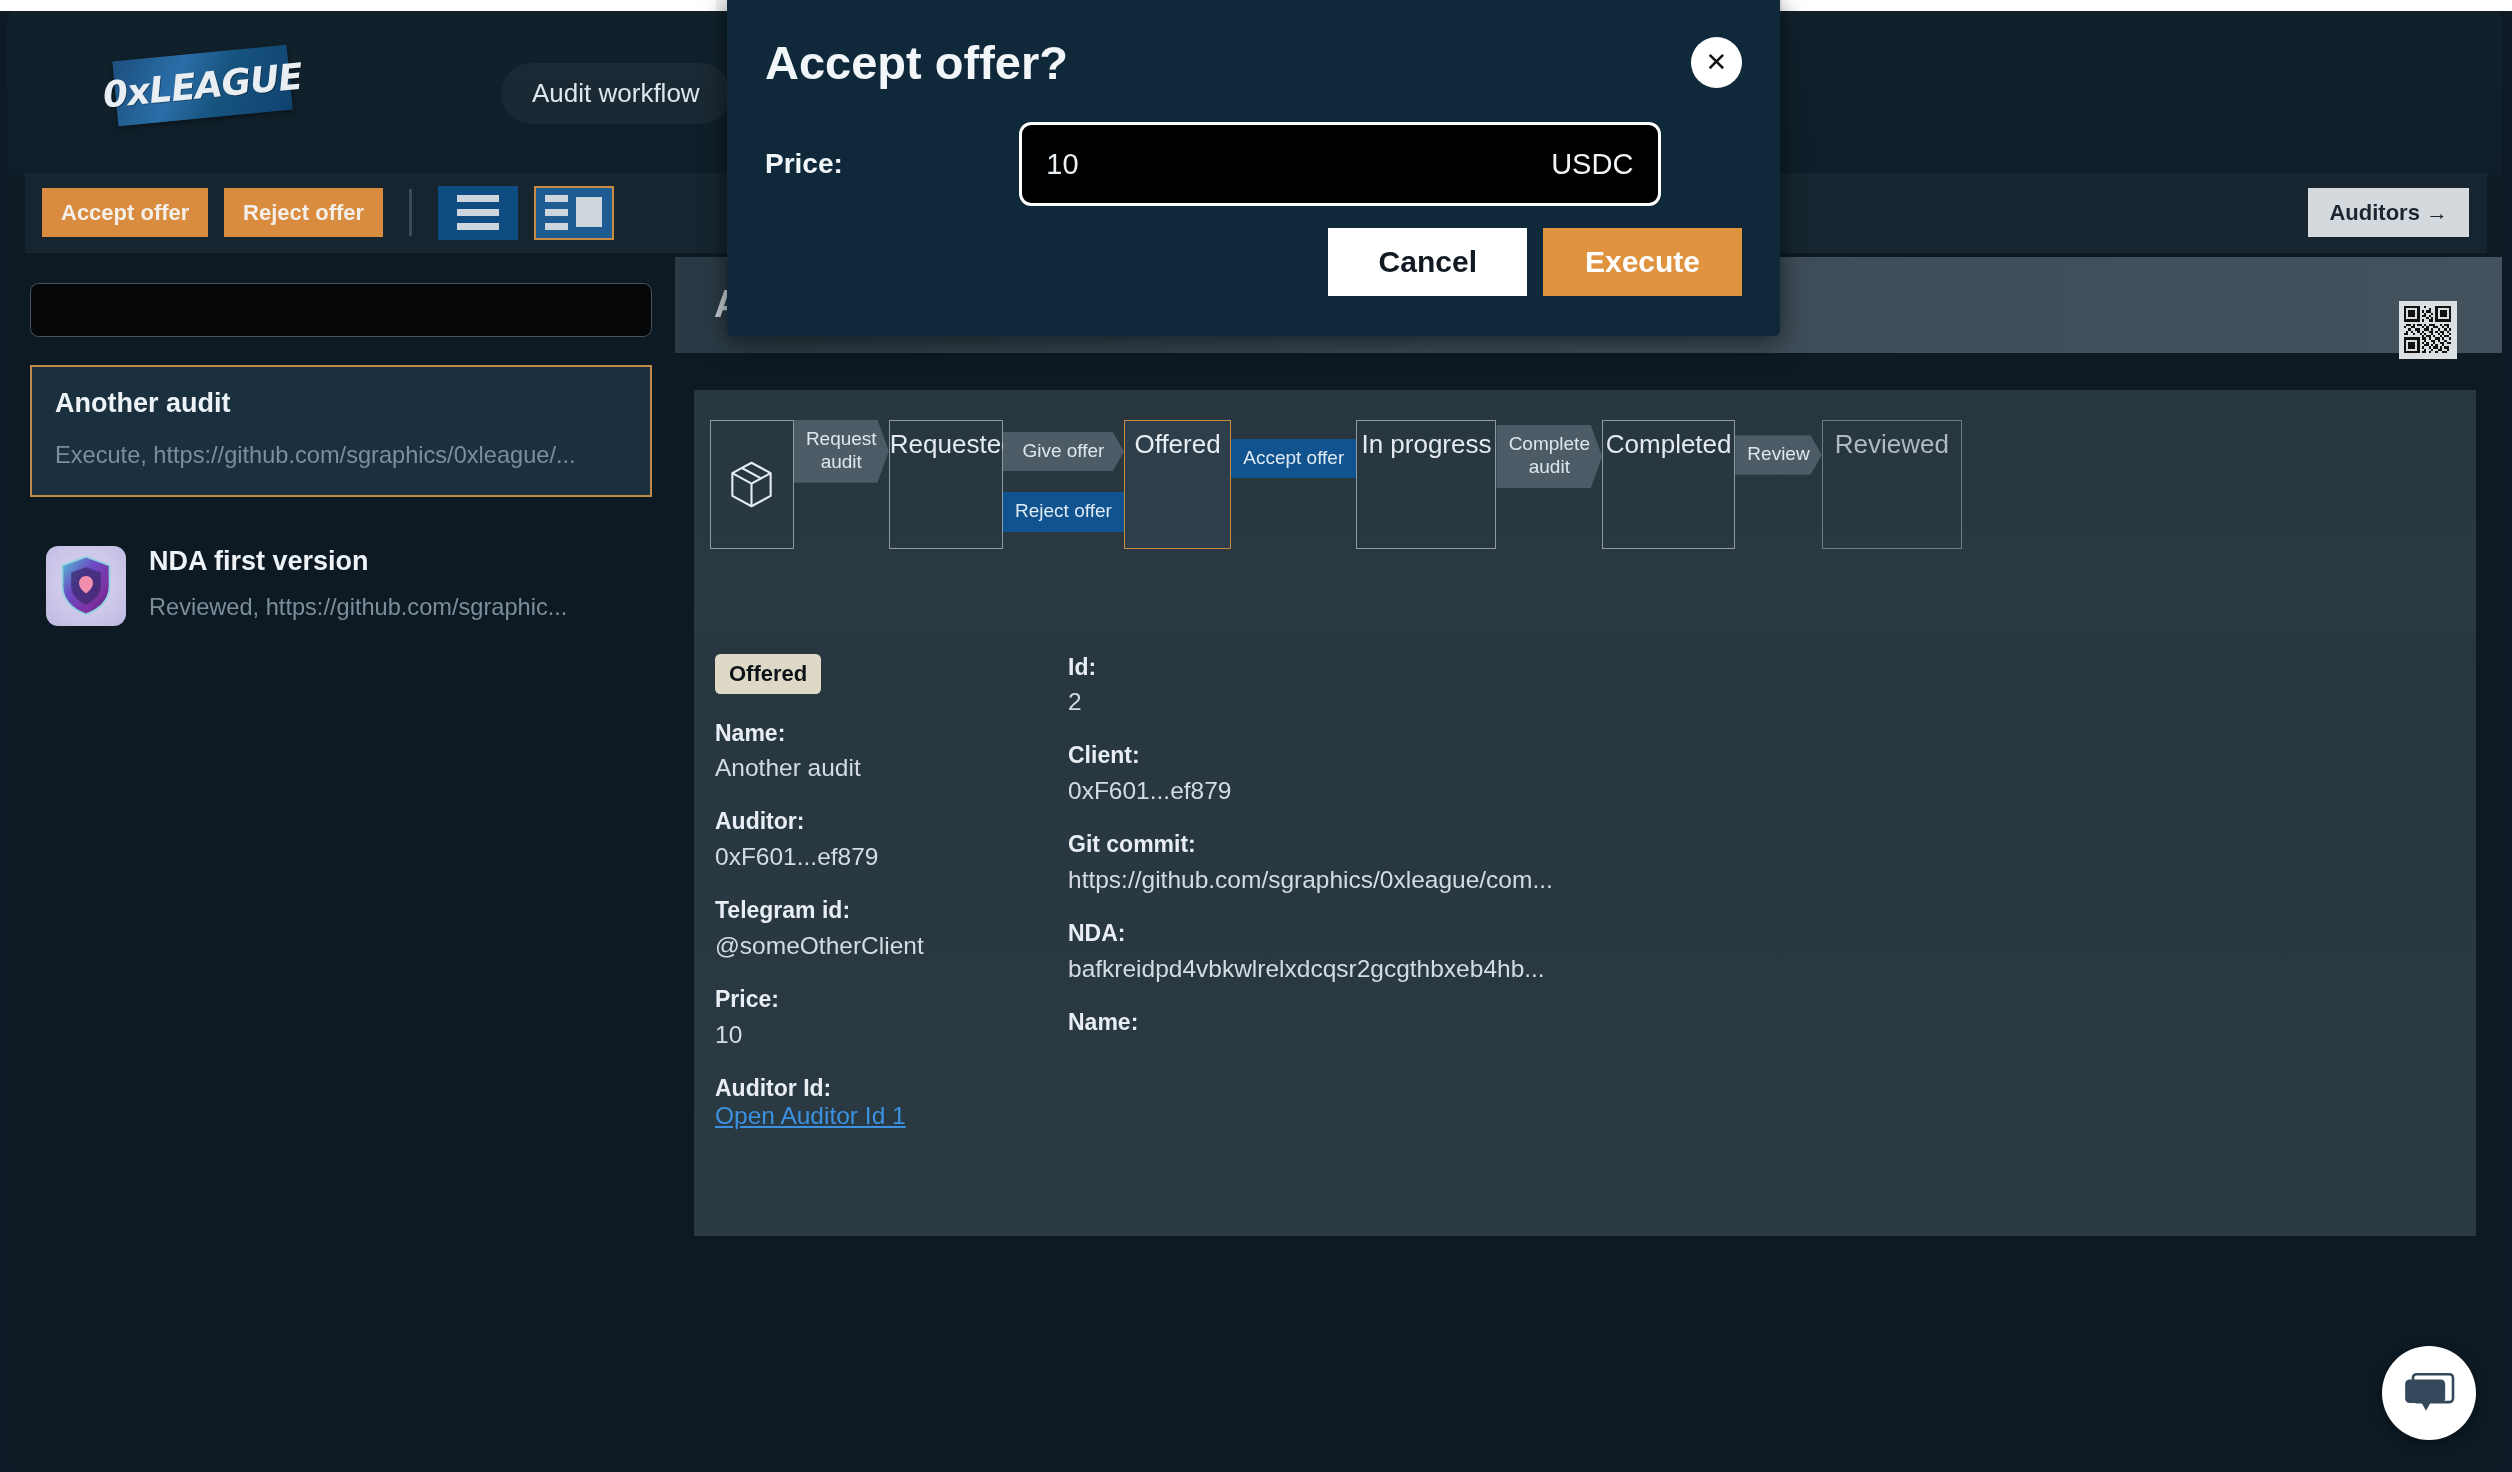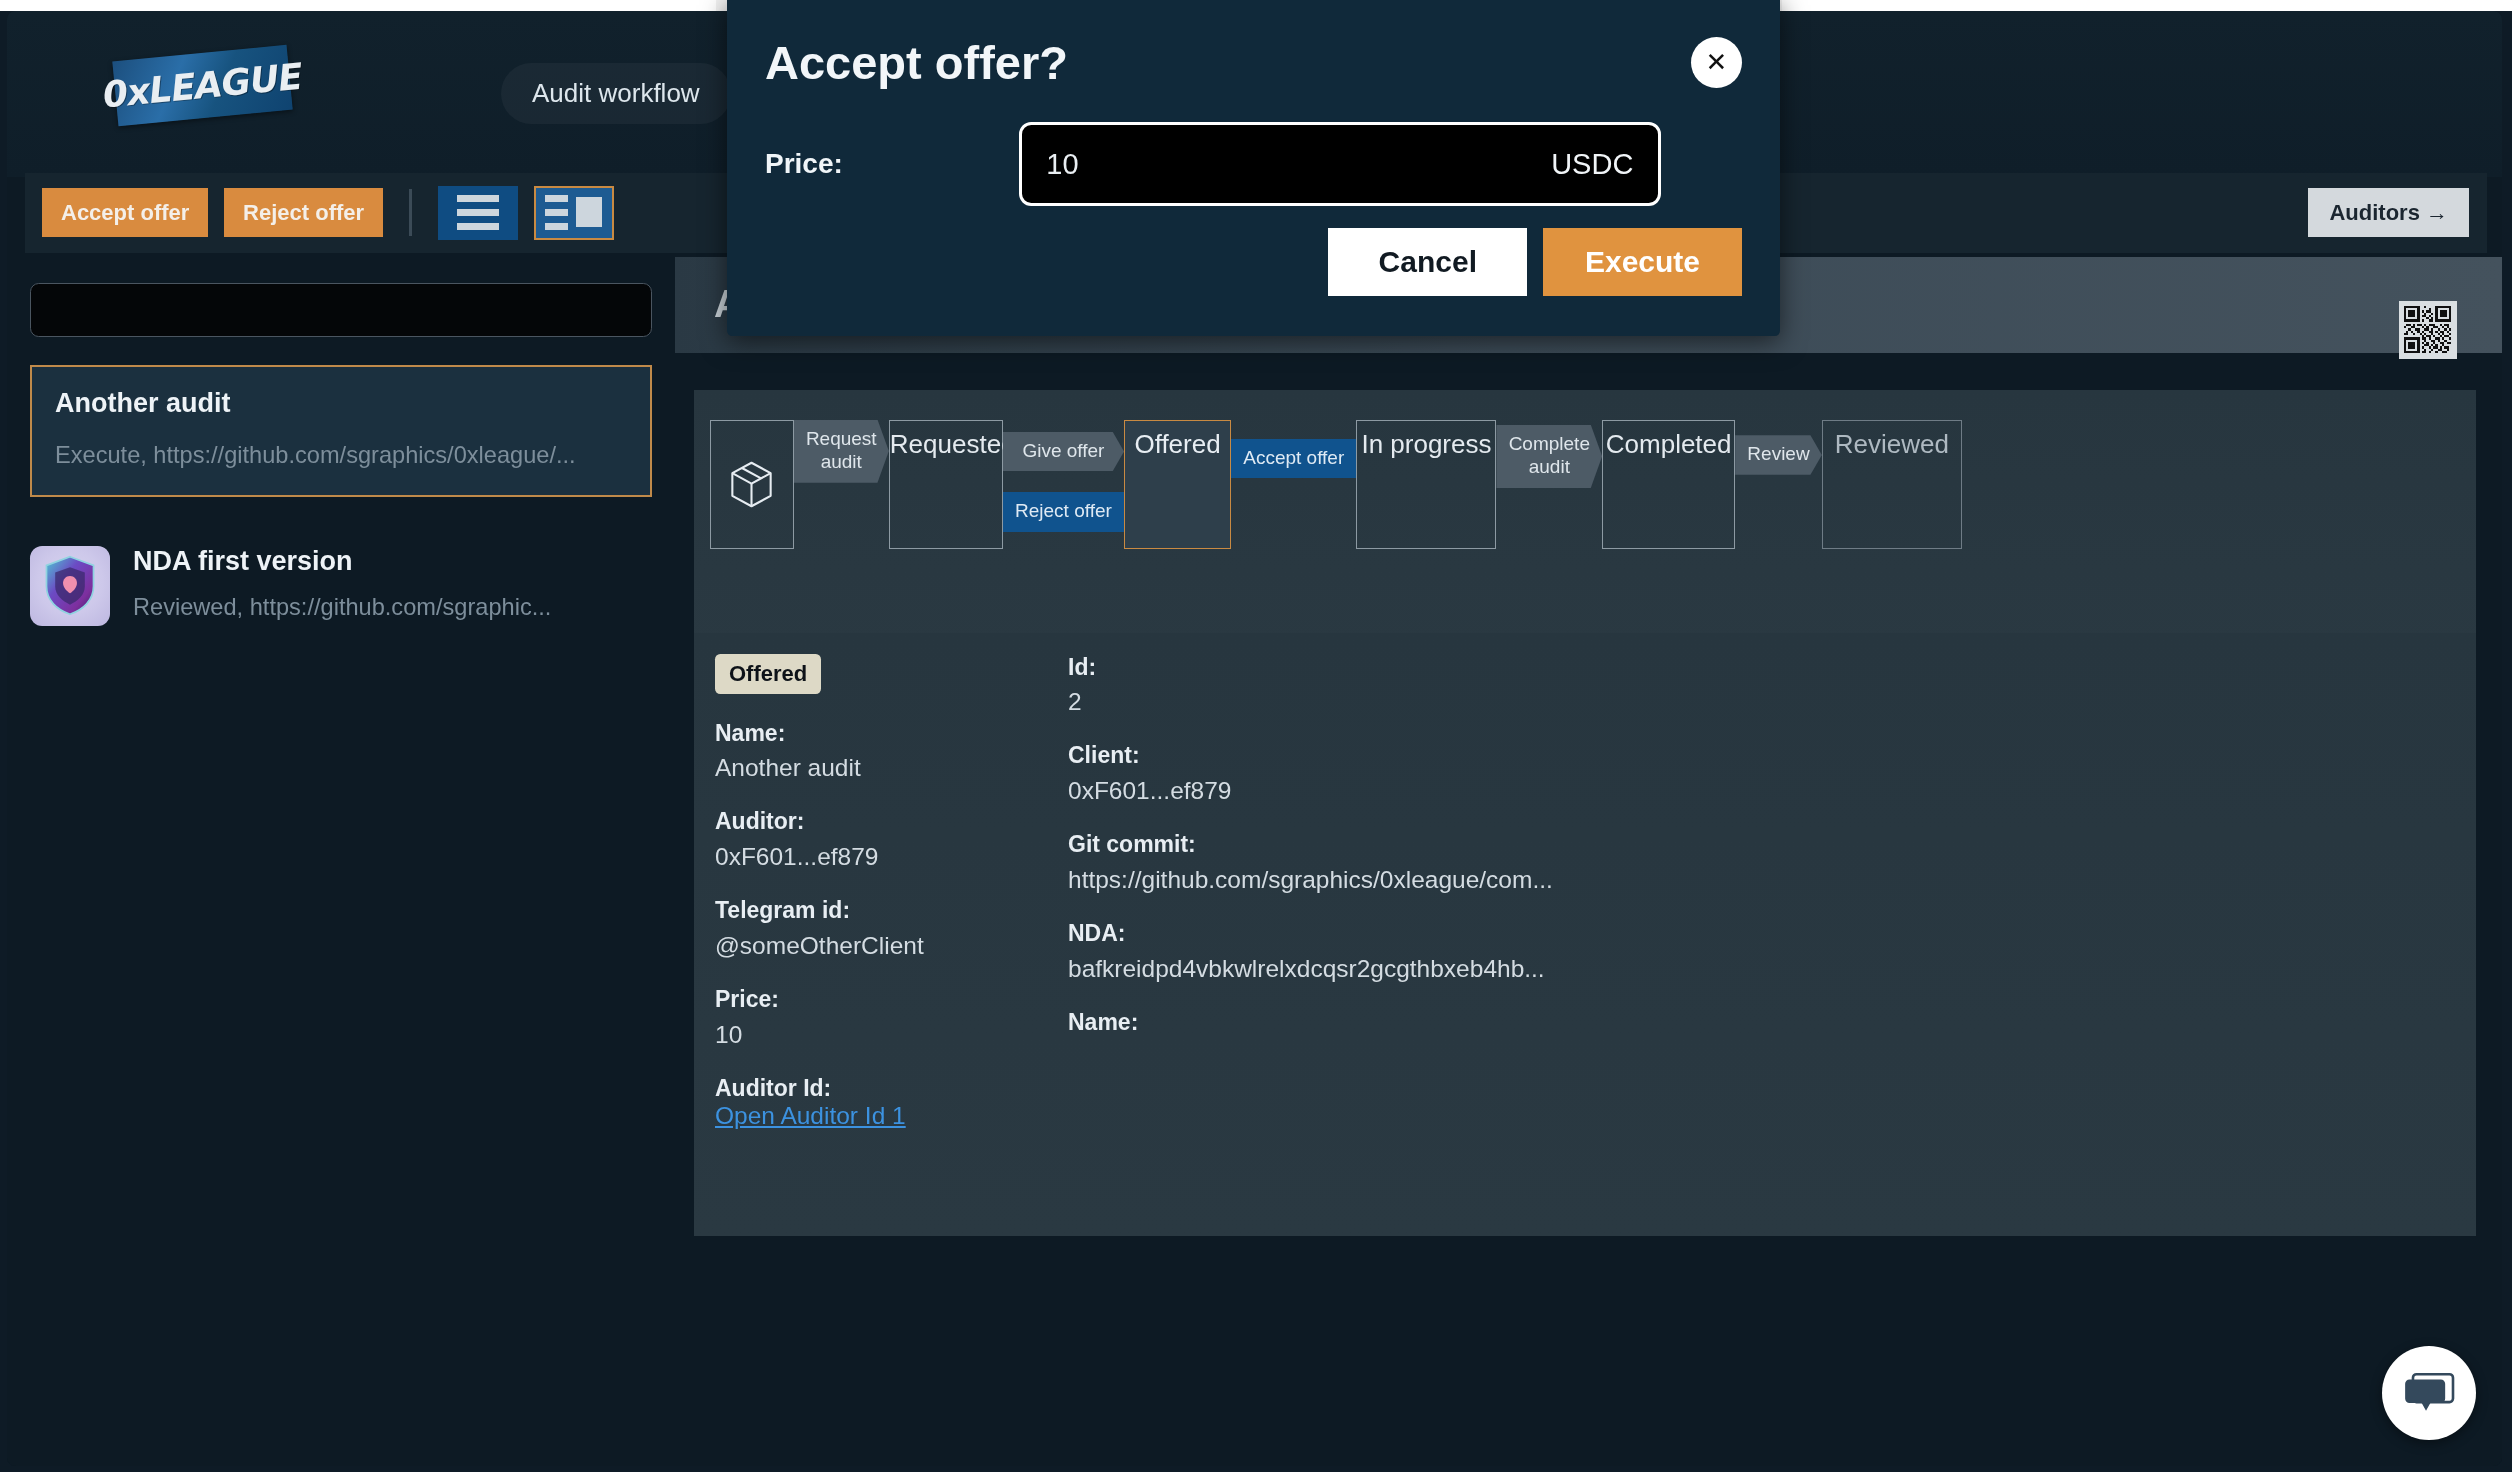--- a/index.html
+++ b/index.html
@@ -133,21 +133,21 @@
     font-family: "Liberation Sans", sans-serif;
   }
   .list-item {
     margin-top: 28px;
     width: 622px;
     background: #1b303f;
     padding: 21px 23px 26px 23px;
     cursor: pointer;
   }
   .list-item.active { border: 2.6px solid #c08a4a; }
-  .list-item.plain { background: transparent; padding-left: 0; display: flex; gap: 23px; align-items: flex-start; }
+  .list-item.plain { background: transparent; padding-left: 0; display: flex; gap: 23px; align-items: flex-start; margin-left: 16px; }
   .li-title { font-size: 27px; font-weight: 700; color: #eef3f7; }
   .li-sub { margin-top: 23px; font-size: 23.6px; color: #7d8e9b; white-space: nowrap; overflow: hidden; }
   .li-thumb {
     width: 80px; height: 80px; border-radius: 12.2px; flex: none;
     background: radial-gradient(circle at 50% 45%, #d9d5ef 0%, #cdc8ea 55%, #bdb7e0 100%);
     display: flex; align-items: center; justify-content: center;
   }
   .li-thumb .shield {
     width: 54px; height: 61px;
   }

